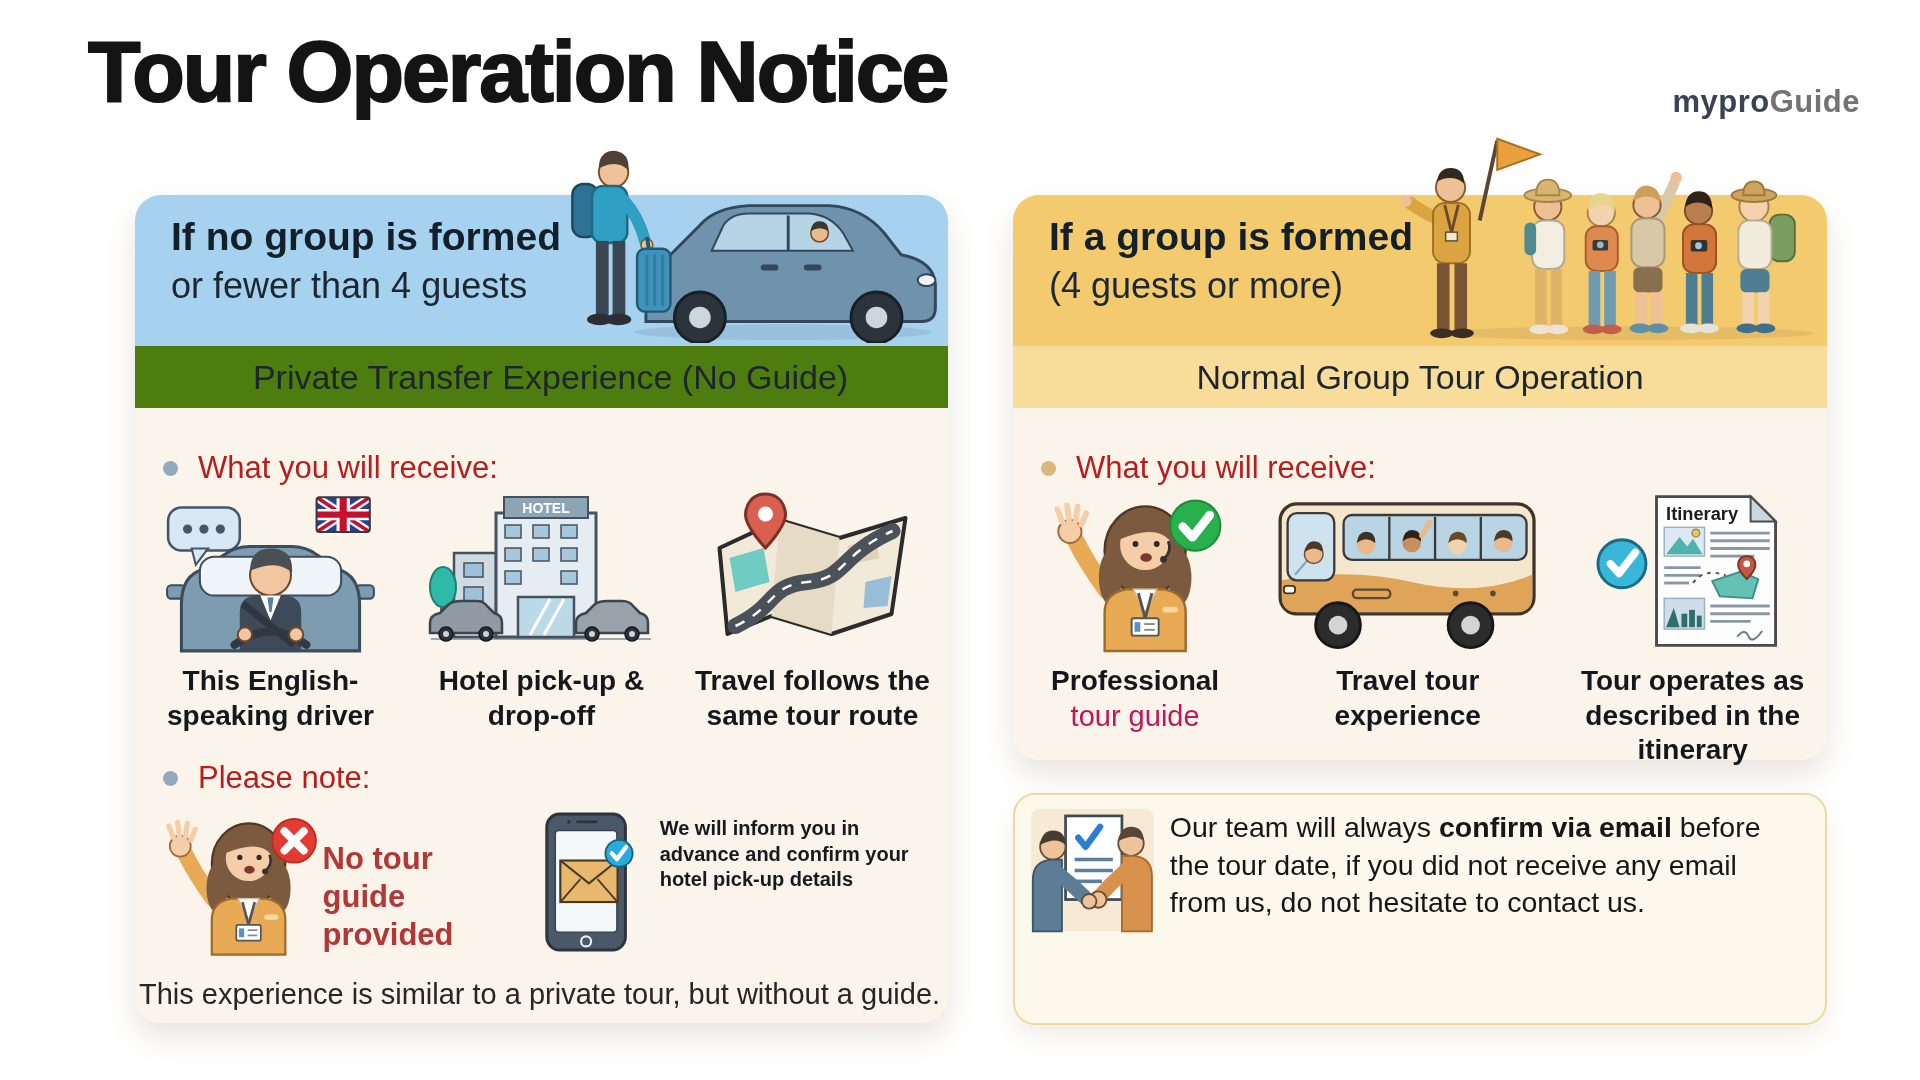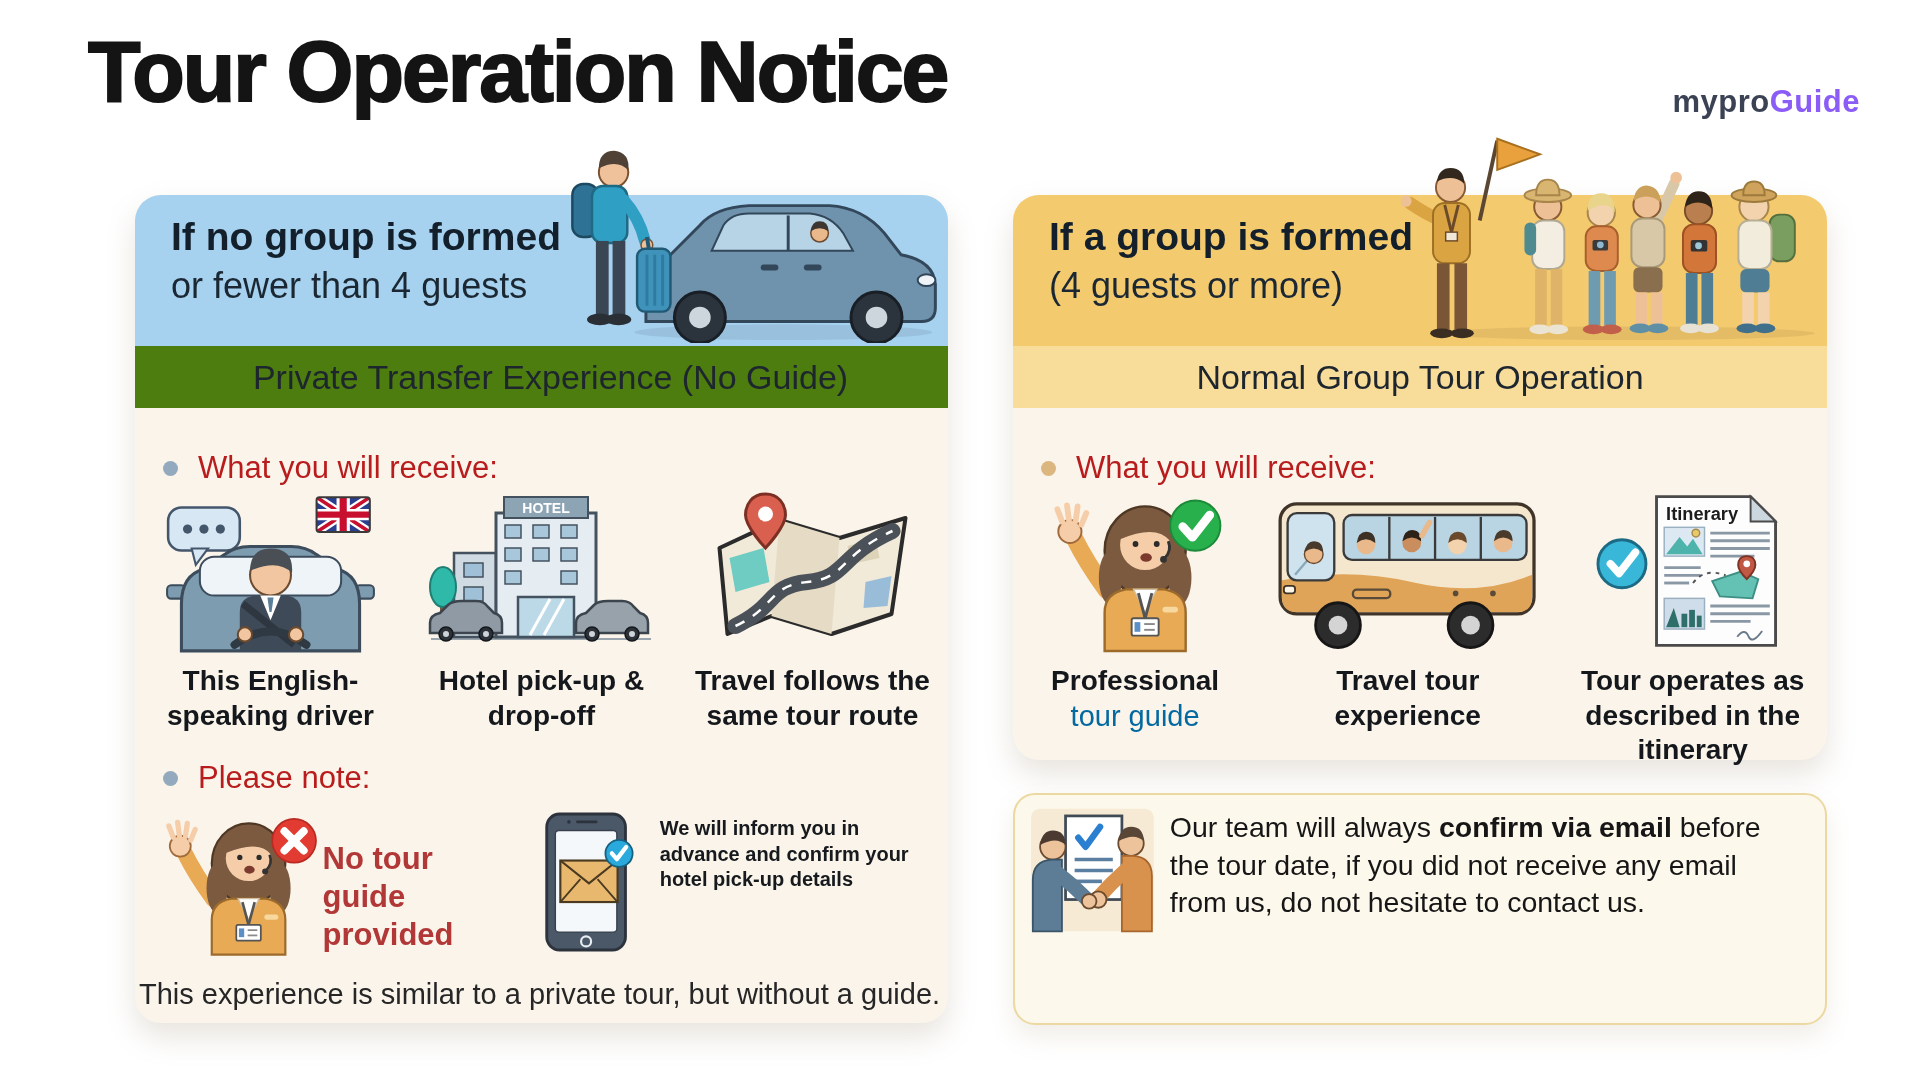--- a/index.html
+++ b/index.html
@@ -4,21 +4,21 @@
 <style>
   html,body{margin:0;padding:0;background:#ffffff;}
   .page{position:relative;width:1920px;height:1080px;background:#ffffff;overflow:hidden;
         font-family:"Liberation Sans", sans-serif;color:#15181c;}
 
   
   .title{position:absolute;left:88px;top:22px;margin:0;font-size:86px;font-weight:900;
          letter-spacing:-2px;color:#141414;-webkit-text-stroke:2px #141414;}
   .logo{position:absolute;right:60px;top:84px;font-size:31px;font-weight:700;letter-spacing:.5px;}
   .logo .logo-dark{color:#3a4254;}
-  .logo .logo-blue{color:#8b5cf6;}
+  .logo .logo-blue{color:#737373;}
 
   
   .panel{position:absolute;border-radius:26px;background:#faf4ea;
          box-shadow:0 14px 30px rgba(140,120,90,.20);}
   .panel.left{left:135px;top:195px;width:813px;height:828px;}
   .panel.right{left:1013px;top:195px;width:814px;height:565px;}
 
   .panel-header{position:relative;height:151px;border-radius:26px 26px 0 0;}
   .panel-header.blue{background:#a6d1ef;}
   .panel-header.gold{background:#f4ca6f;}
@@ -49,21 +49,21 @@
   .items-row{position:absolute;top:78px;left:0;width:100%;display:flex;}
   .item{display:flex;flex-direction:column;align-items:center;}
   .panel.left .item{width:33.33%;}
   .panel.right .item.w1{width:30%;}
   .panel.right .item.w2{width:37%;}
   .panel.right .item.w3{width:33%;}
   .item-icon{height:170px;display:flex;align-items:center;justify-content:center;}
   .caption{margin-top:8px;text-align:center;font-size:28px;font-weight:800;
            line-height:1.24;color:#14171b;max-width:262px;}
   .cap-bold{display:block;font-weight:800;}
-  .cap-rest{display:block;font-weight:400;font-size:29px;color:#0369a1;}
+  .cap-rest{display:block;font-weight:400;font-size:29px;color:#be185d;}
 
   .notes-row{position:absolute;top:392px;left:26px;right:14px;display:flex;align-items:flex-start;}
   .red-label{margin-top:40px;margin-left:4px;width:218px;font-size:31px;font-weight:800;
              color:#b23737;line-height:1.22;}
   .phone-label{margin-top:16px;margin-left:16px;width:322px;font-size:20px;font-weight:800;
                line-height:1.28;color:#16191d;}
   .panel-footer{position:absolute;bottom:16px;left:0;right:4px;text-align:center;
                 font-size:29px;font-weight:400;color:#262626;}
 
   

